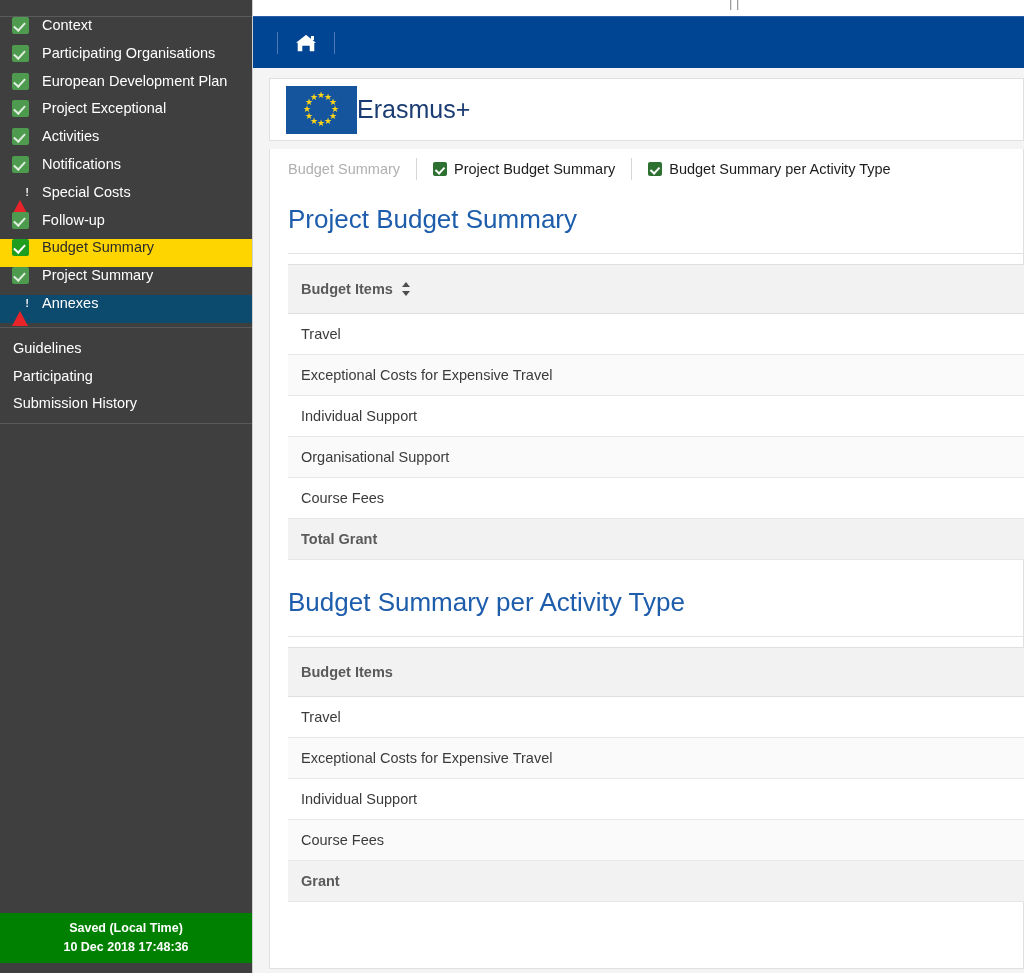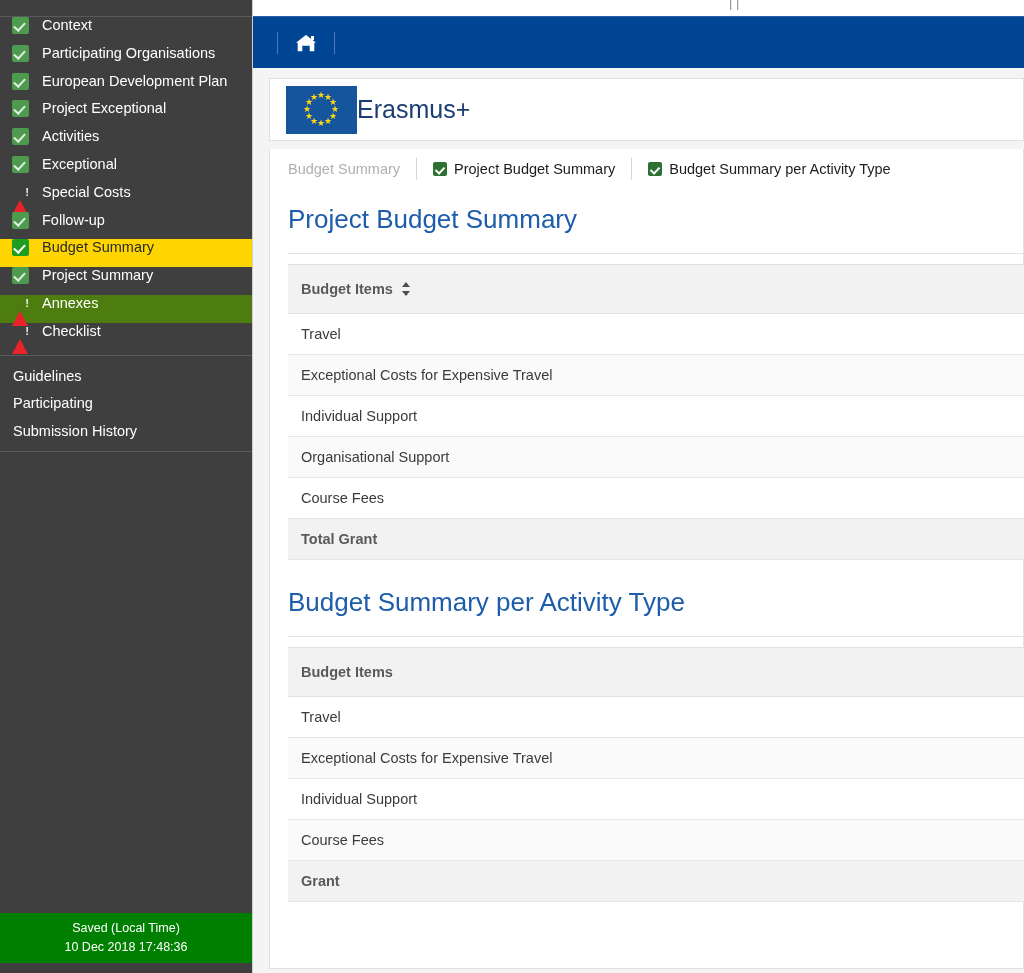--- a/index.html
+++ b/index.html
@@ -26,21 +26,21 @@
     display: flex; align-items: flex-start;
     height: 27.8px;
     padding-left: 12px;
     color: #ffffff;
     font-size: 14.5px;
     white-space: nowrap;
     cursor: pointer;
   }
   .nav-item .label { margin-left: 13px; }
   .nav-item.selected-yellow { background: #ffd500; color: #2b2b2b; }
-  .nav-item.selected-blue { background: #4d7c0f; color: #ffffff; }
+  .nav-item.selected-blue { background: #0c4a6e; color: #ffffff; }
 
   
   .ico { width: 17px; height: 17px; flex: 0 0 17px; position: relative; }
   .ico.check {
     background: #4e9a4e; border-radius: 2px;
   }
   .ico.check.bright { background: #1f9d1f; }
   .ico.check::after {
     content: "";
     position: absolute;
@@ -84,21 +84,21 @@
   .nav-bottom-sep { height: 1px; background: #595959; margin-top: 6px; }
 
   .saved-box {
     position: absolute;
     left: 0; bottom: 10px;
     width: 252px;
     background: #008000;
     color: #ffffff;
     text-align: center;
     font-size: 12.5px;
-    font-weight: normal;
+    font-weight: bold;
     line-height: 19px;
     padding: 6px 0 6px 0;
   }
   .saved-foot {
     position: absolute; left: 0; bottom: 0;
     width: 252px; height: 10px; background: #3f3f3f;
   }
 
   
   .main {
@@ -278,45 +278,41 @@
         <div class="nav-item">
           <span class="ico check"></span>
           <span class="label">Project Exceptional</span>
         </div>
         <div class="nav-item">
           <span class="ico check"></span>
           <span class="label">Activities</span>
         </div>
         <div class="nav-item">
           <span class="ico check"></span>
-          <span class="label">Exceptional</span>
+          <span class="label">Notifications</span>
         </div>
         <div class="nav-item">
           <span class="warn-wrap"><span class="ico warn"></span></span>
           <span class="label">Special Costs</span>
         </div>
         <div class="nav-item">
           <span class="ico check"></span>
           <span class="label">Follow-up</span>
         </div>
         <div class="nav-item selected-yellow">
           <span class="ico check bright"></span>
           <span class="label">Budget Summary</span>
         </div>
         <div class="nav-item">
           <span class="ico check"></span>
           <span class="label">Project Summary</span>
         </div>
         <div class="nav-item selected-blue">
           <span class="warn-wrap"><span class="ico warn"></span></span>
           <span class="label">Annexes</span>
-        </div>
-        <div class="nav-item">
-          <span class="warn-wrap"><span class="ico warn"></span></span>
-          <span class="label">Checklist</span>
         </div>
       </div>
 
     <div class="nav-sep"></div>
 
     <div class="nav-group" id="linkList">
         <div class="nav-link">Guidelines</div>
         <div class="nav-link">Participating</div>
         <div class="nav-link">Submission History</div>
       </div>

